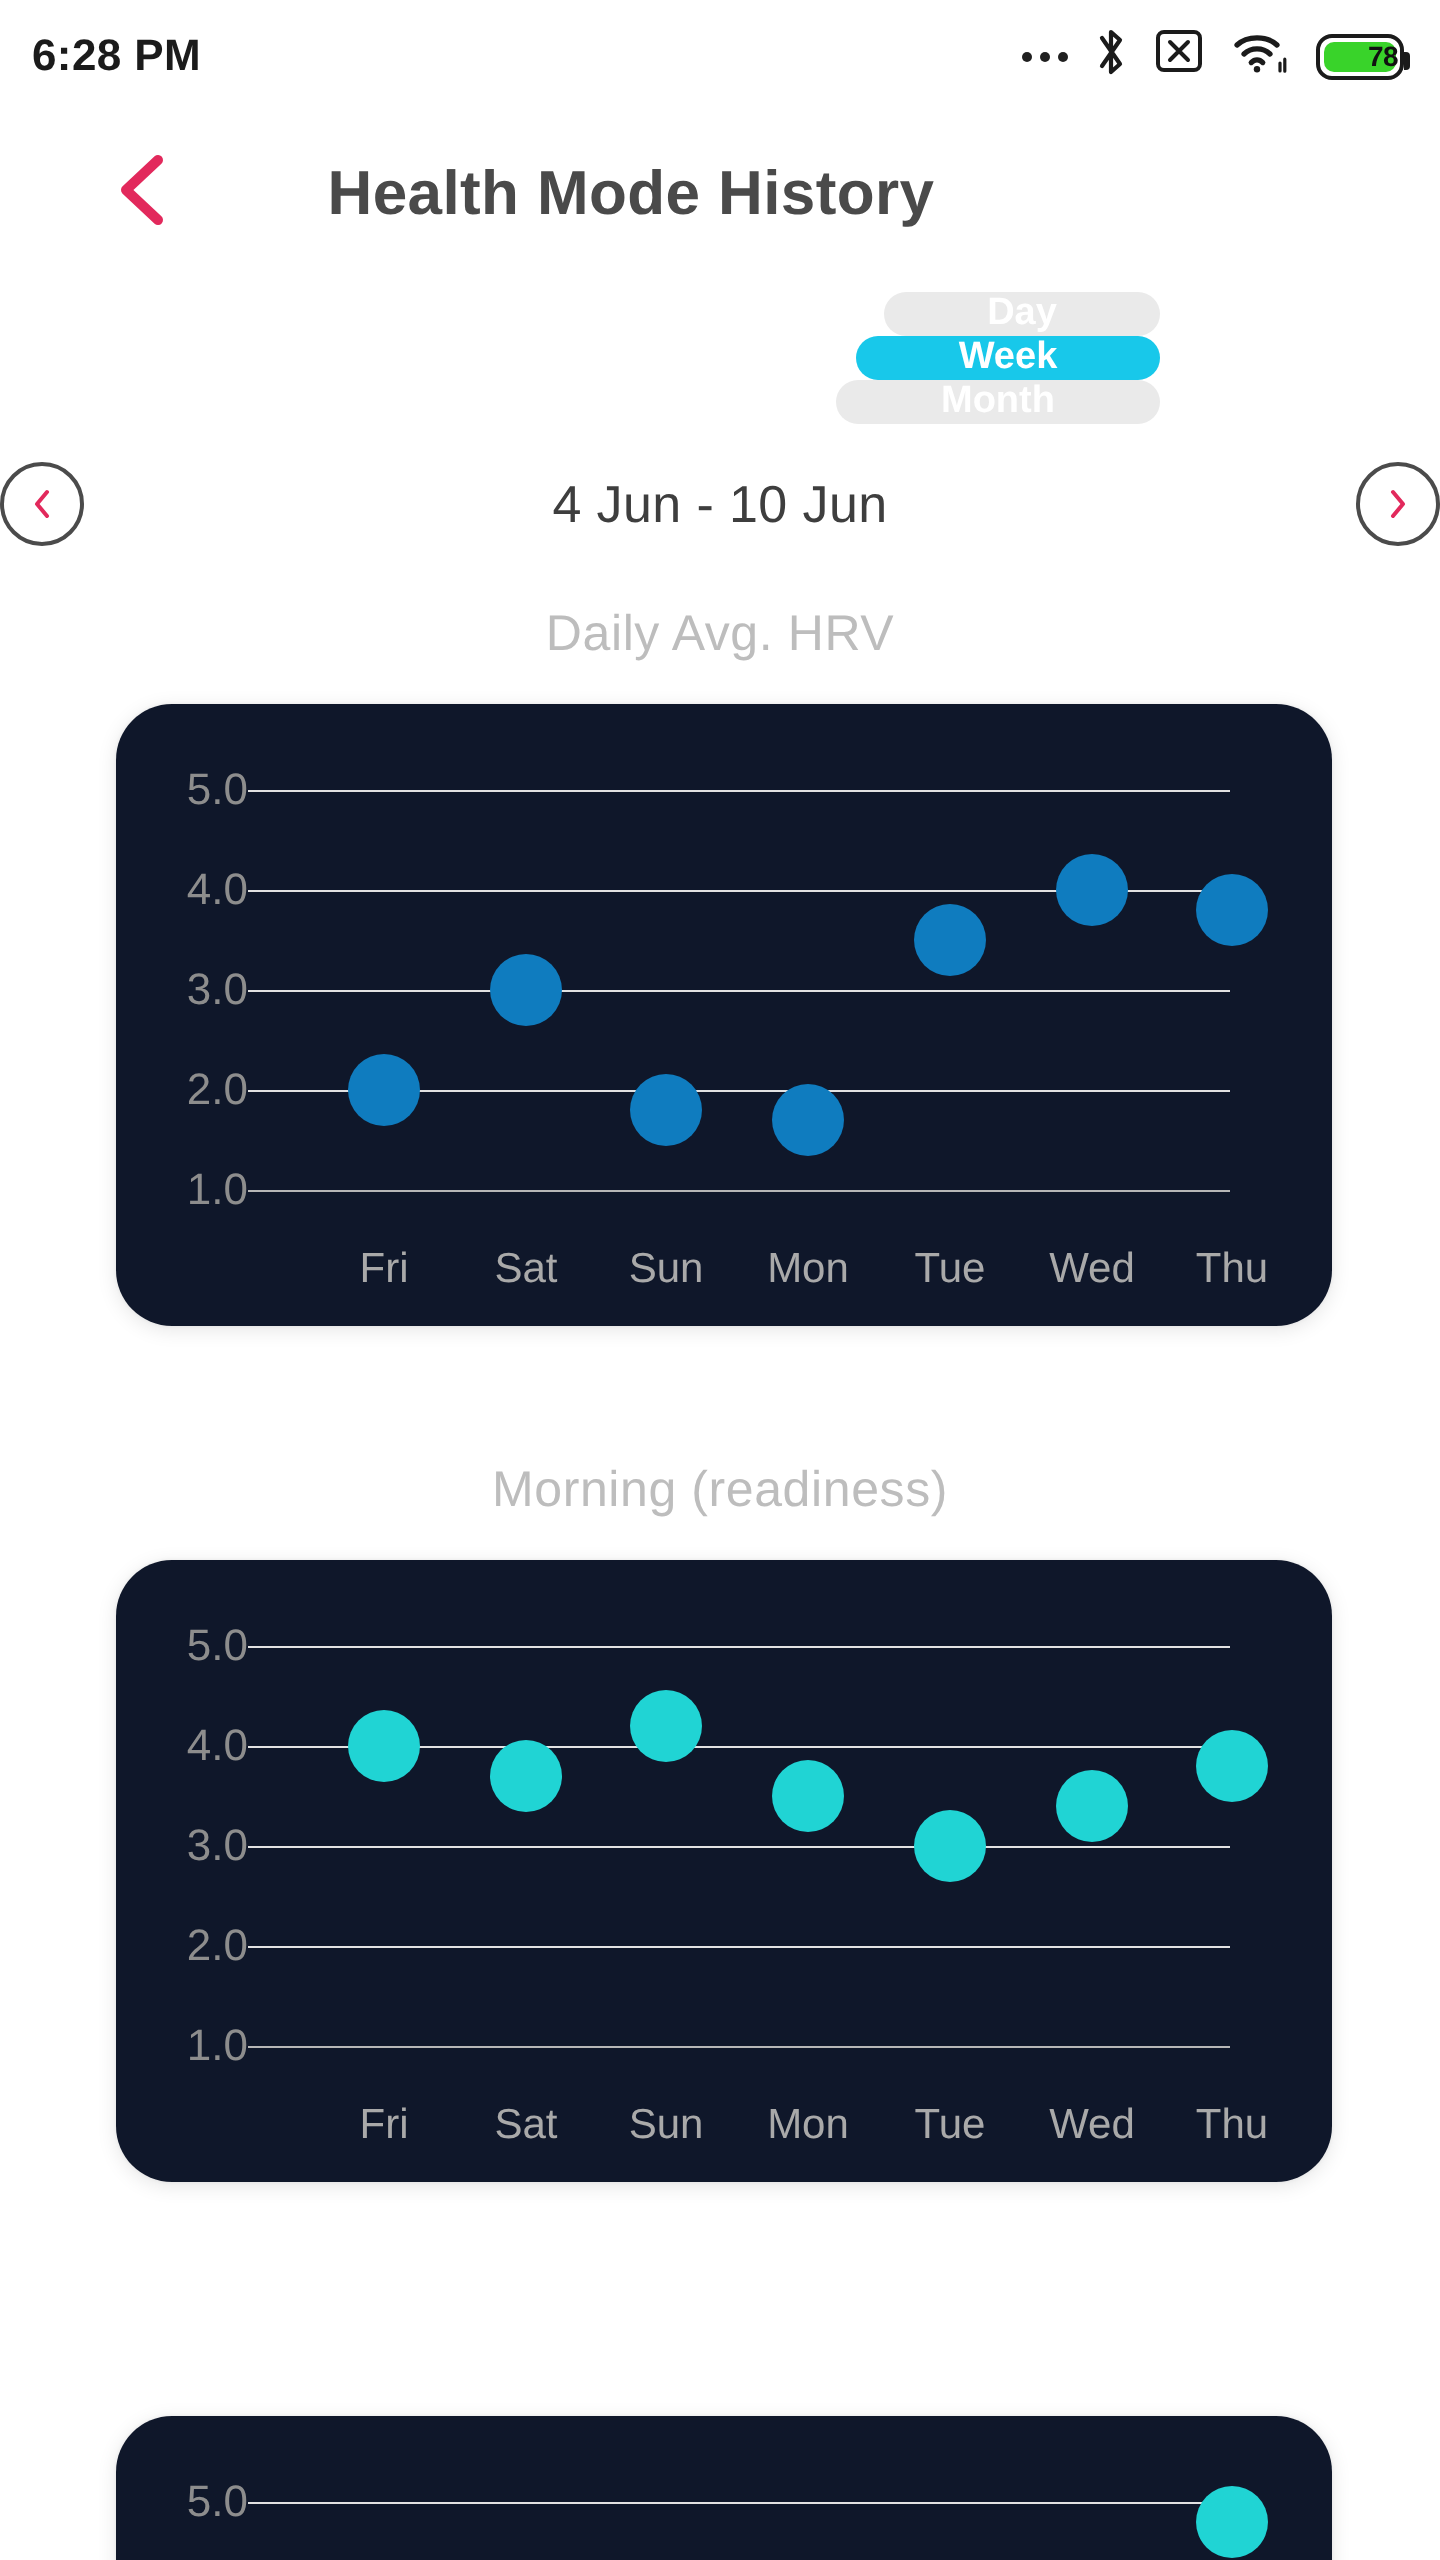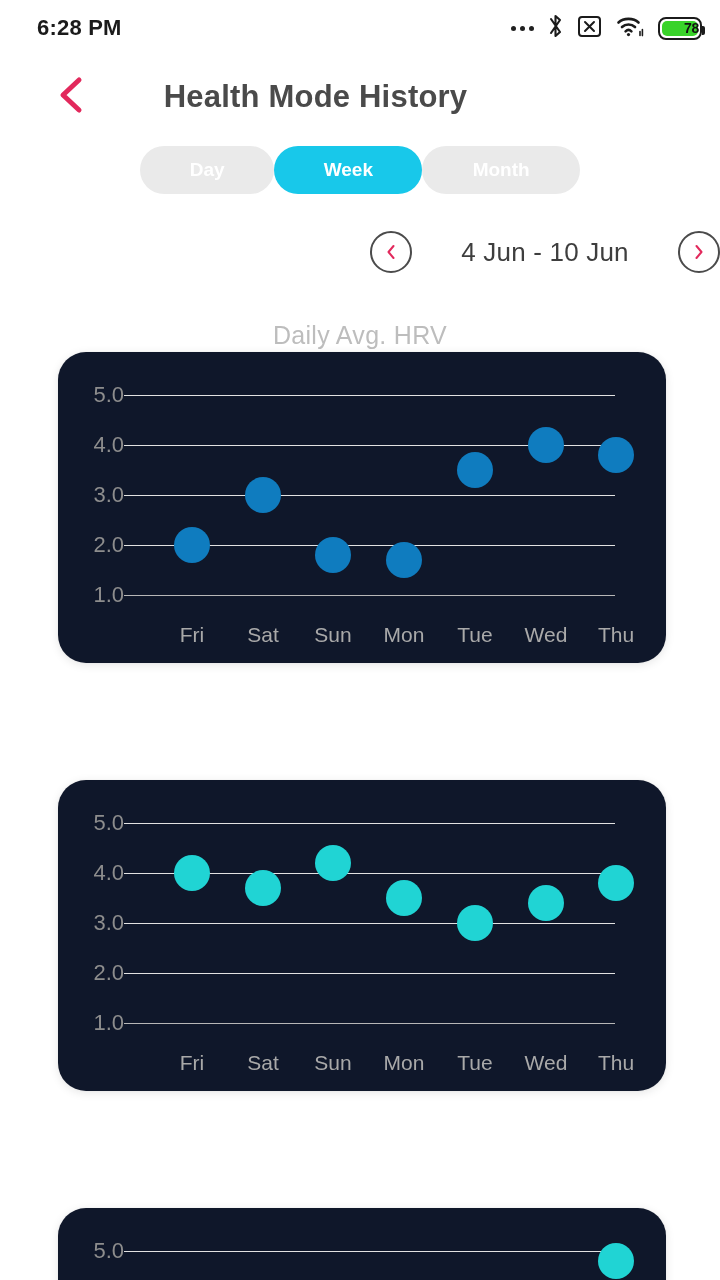--- a/index.html
+++ b/index.html
@@ -10,21 +10,21 @@
     overflow:hidden;
   }
   .screen { position:relative; width:720px; height:1280px; background:#fff; }
 
   
   .statusbar {
     position:absolute; top:0; left:0; width:720px; height:56px;
     display:flex; align-items:center; justify-content:space-between;
     padding:0 18px 0 16px;
   }
-  .status-time { font-size:22px; font-weight:700; color:#1b1b1b; letter-spacing:0.2px;margin-left:21px; }
+  .status-time { font-size:22px; font-weight:700; color:#1b1b1b; letter-spacing:0.2px; }
   .status-icons { display:flex; align-items:center; gap:13px; }
   .dots { display:flex; gap:4px; align-items:center; }
   .dots i { display:block; width:5px; height:5px; border-radius:50%; background:#202020; }
   .ic { display:block; }
   .battery {
     position:relative; width:44px; height:23px; border:2px solid #1b1b1b;
     border-radius:8px; display:flex; align-items:center; justify-content:flex-end;
     background:#fff; padding:0 1px;
   }
   .battery::after{
@@ -48,37 +48,37 @@
   }
   .page-title {
     position:absolute; left:0; top:0; width:631px; height:70px;
     display:flex; align-items:center; justify-content:center;
     font-size:31px; font-weight:700; color:#4a4a4a; letter-spacing:0.2px;
   }
 
   
   .segments {
     position:absolute; top:146px; left:140px; width:440px; height:48px;
-    display:flex; align-items:flex-start; justify-content:space-between;
+    display:flex; align-items:flex-end; justify-content:space-between;flex-direction:column;
   }
   .seg {
     height:48px; border-radius:24px;
     display:flex; align-items:center; justify-content:center;
     font-size:19px; font-weight:700; color:#ffffff; cursor:pointer;
     background:#eaeaea;
   }
   .seg.w-day { width:138px; }
   .seg.w-week { width:152px; }
   .seg.w-month { width:162px; }
   .seg.active { background:#18c8ea; }
 
   
   .datenav {
     position:absolute; top:228px; left:0; width:720px; height:48px;
-    display:flex; align-items:center; justify-content:flex-end; gap:16px;
+    display:flex; align-items:center; justify-content:space-between; gap:0;
   }
   .nav-circle {
     width:42px; height:42px; border-radius:50%;
     border:2px solid #4b4b4b; background:#fff;
     display:flex; align-items:center; justify-content:center; cursor:pointer;
   }
   .nav-circle svg { display:block; }
   .date-range {
     width:234px; text-align:center;
     font-size:26px; color:#3e3e3e; letter-spacing:0.2px;
@@ -186,21 +186,21 @@
     <div class="date-range">4 Jun - 10 Jun</div>
     <div class="nav-circle">
       <span>
         <svg width="14" height="18" viewBox="0 0 14 18">
           <path d="M4.5 3 L9.5 9 L4.5 15" fill="none" stroke="#e2295c" stroke-width="2" stroke-linecap="round" stroke-linejoin="round"></path>
         </svg>
       </span>
     </div>
   </div>
 
-  <div class="chart-title" style="top:321px;">Daily Avg. HRV</div>
+  <div class="chart-title" style="top:303px;">Daily Avg. HRV</div>
   <div class="card" id="card1" style="top:352px; height:311px;">
     <div class="plot" id="plot1">
         <div class="gridline" style="top: 43px;"></div>
         <div class="ylabel" style="top: 43px;">5.0</div>
         <div class="gridline" style="top: 93px;"></div>
         <div class="ylabel" style="top: 93px;">4.0</div>
         <div class="gridline" style="top: 143px;"></div>
         <div class="ylabel" style="top: 143px;">3.0</div>
         <div class="gridline" style="top: 193px;"></div>
         <div class="ylabel" style="top: 193px;">2.0</div>
@@ -216,20 +216,21 @@
         <div class="xlabel" style="left: 134px; top: 271px;">Fri</div>
         <div class="xlabel" style="left: 205px; top: 271px;">Sat</div>
         <div class="xlabel" style="left: 275px; top: 271px;">Sun</div>
         <div class="xlabel" style="left: 346px; top: 271px;">Mon</div>
         <div class="xlabel" style="left: 417px; top: 271px;">Tue</div>
         <div class="xlabel" style="left: 488px; top: 271px;">Wed</div>
         <div class="xlabel" style="left: 558px; top: 271px;">Thu</div>
       </div>
   </div>
 
+  <div class="chart-title" style="top:731px;">Morning (readiness)</div>
   <div class="card" id="card2" style="top:780px; height:311px;">
     <div class="plot" id="plot2">
         <div class="gridline" style="top: 43px;"></div>
         <div class="ylabel" style="top: 43px;">5.0</div>
         <div class="gridline" style="top: 93px;"></div>
         <div class="ylabel" style="top: 93px;">4.0</div>
         <div class="gridline" style="top: 143px;"></div>
         <div class="ylabel" style="top: 143px;">3.0</div>
         <div class="gridline" style="top: 193px;"></div>
         <div class="ylabel" style="top: 193px;">2.0</div>

